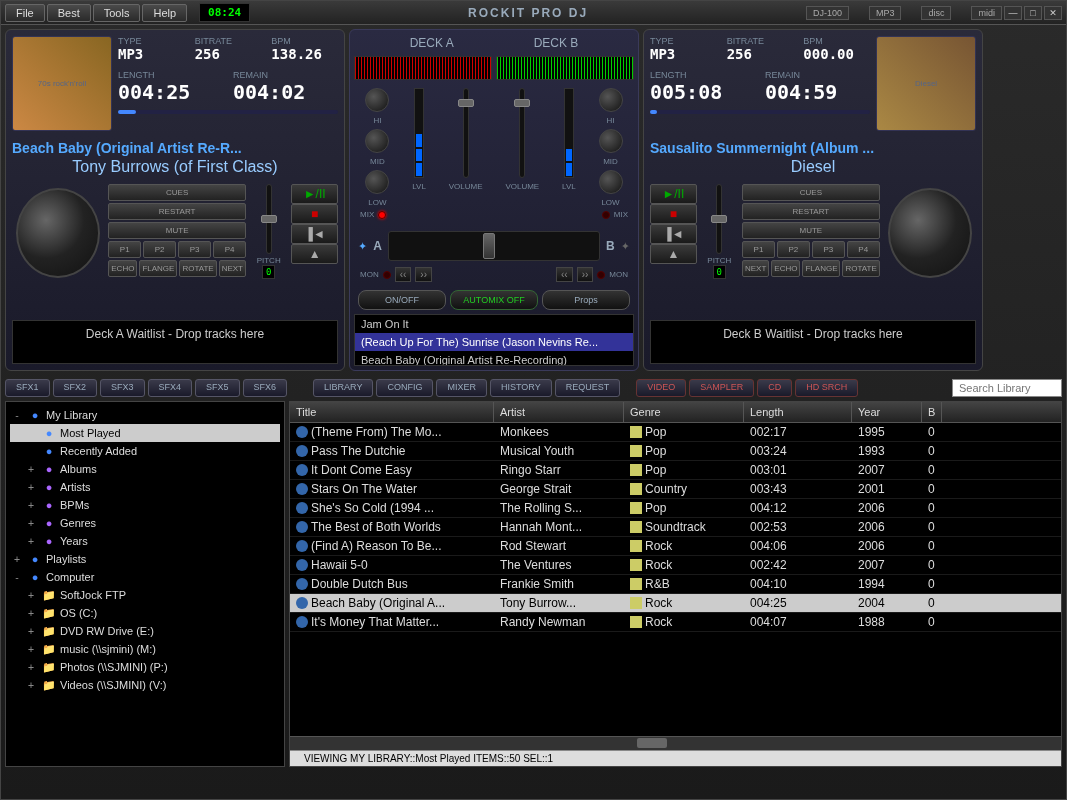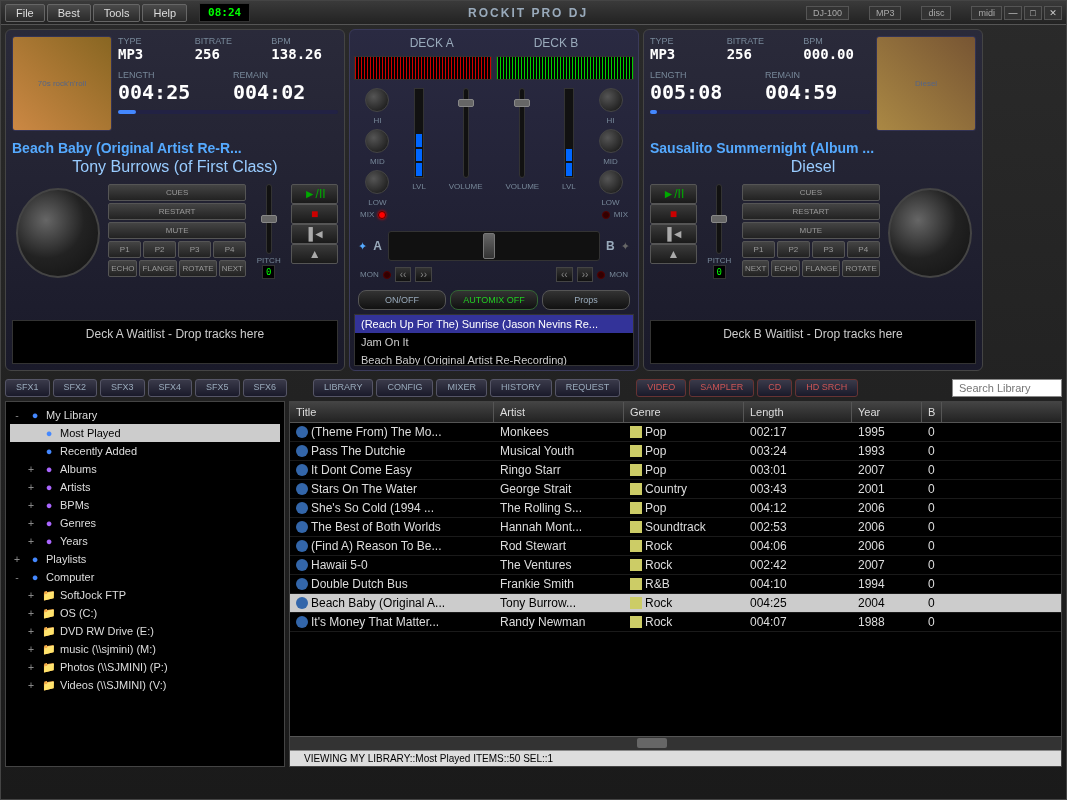--- a/index.html
+++ b/index.html
@@ -306,22 +306,22 @@
             <span class="led"></span>
             <span class="mt-lbl">MON</span>
           </div>
       </div>
       <div class="automix-row">
         <div class="ambtn">ON/OFF</div>
         <div class="ambtn green">AUTOMIX OFF</div>
         <div class="ambtn">Props</div>
       </div>
       <div class="queue">
+        <div class="queue-item">Jam On It</div>
         <div class="queue-item sel">(Reach Up For The) Sunrise (Jason Nevins Re...</div>
-        <div class="queue-item">Jam On It</div>
         <div class="queue-item">Beach Baby (Original Artist Re-Recording)</div>
 
       </div>
     </div>
 
     <div class="deck right">
       <div class="deck-info">
         <div class="albumart b">Diesel</div>
         <div class="deck-meta">
           <div class="meta-row">

